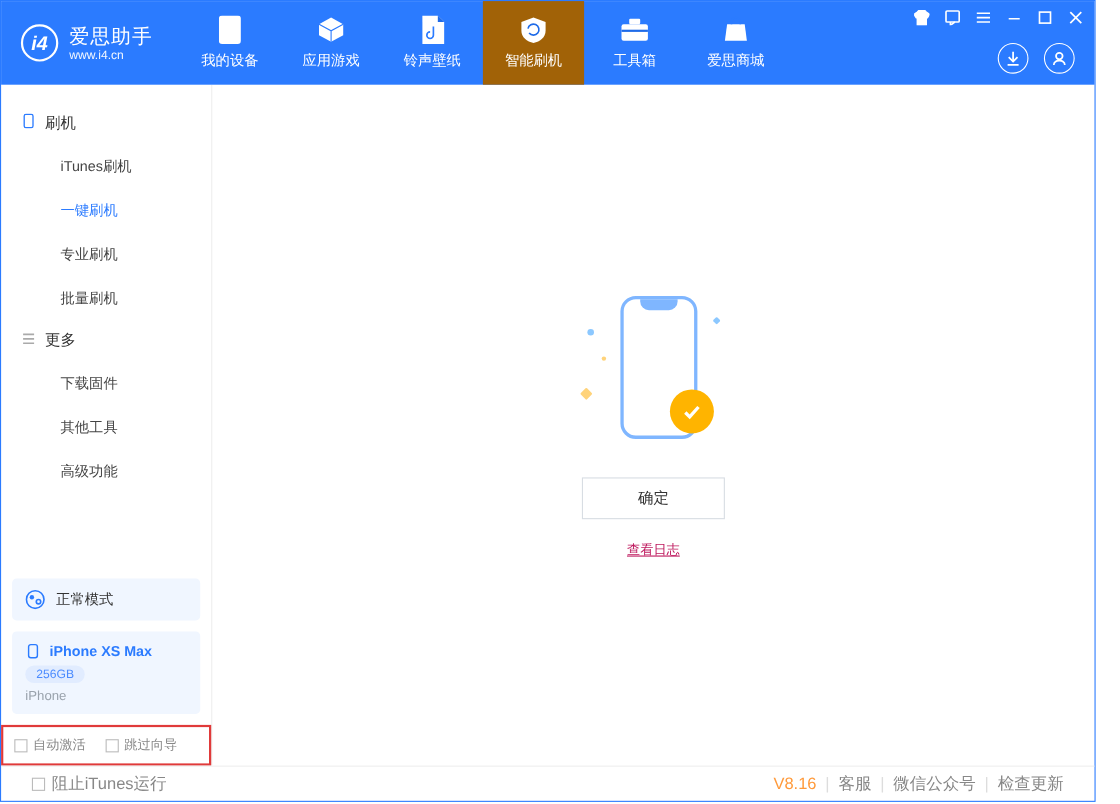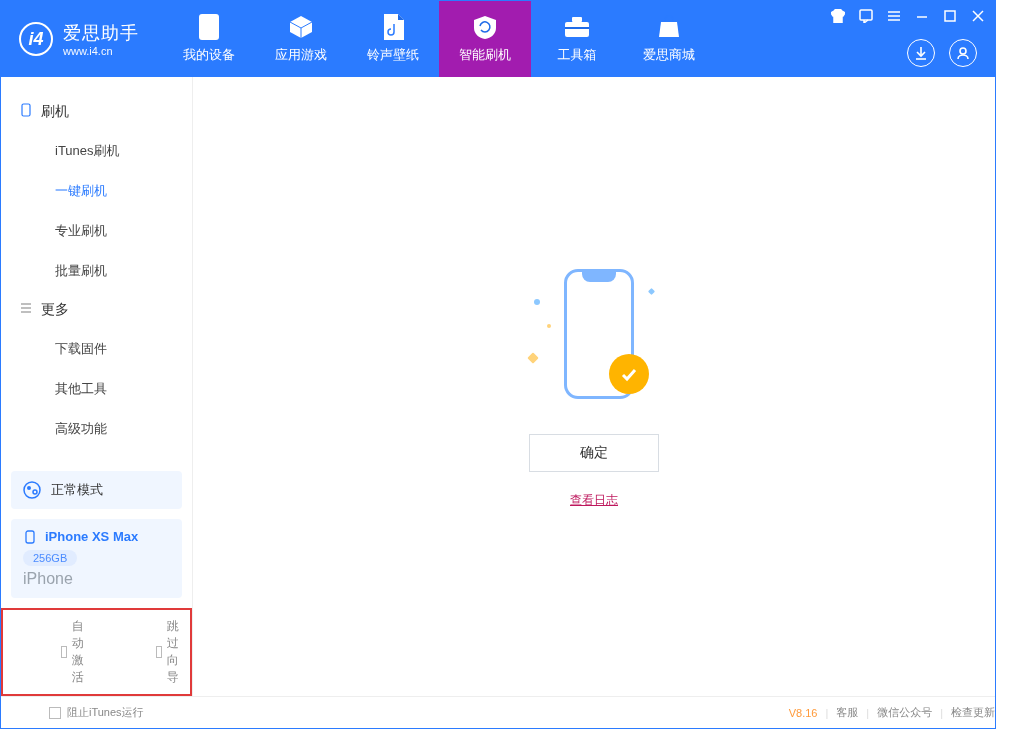--- a/index.html
+++ b/index.html
@@ -5,60 +5,60 @@
 * { margin: 0; padding: 0; box-sizing: border-box; font-family: "Microsoft YaHei", Arial, sans-serif; }
 html, body { width: 1018px; height: 731px; overflow: hidden; background: #fff; }
 .app { width: 996px; height: 729px; border: 1px solid #2b7bff; display: flex; flex-direction: column; }
 .header { height: 76px; background: #2b7bff; display: flex; align-items: stretch; color: #fff; position: relative; }
 .logo { display: flex; align-items: center; padding: 0 18px; gap: 10px; }
 .logo-badge { width: 34px; height: 34px; border: 2px solid #fff; border-radius: 50%; display: flex; align-items: center; justify-content: center; font-weight: bold; font-style: italic; font-size: 18px; }
 .logo-text .zh { font-size: 18px; font-weight: 500; letter-spacing: 1px; }
 .logo-text .en { font-size: 11px; opacity: .95; }
 .tabs { display: flex; margin-left: 6px; }
 .tab { width: 92px; display: flex; flex-direction: column; align-items: center; justify-content: center; gap: 6px; font-size: 13px; cursor: pointer; }
-.tab.active { background: #a21caf; }
+.tab.active { background: #a16207; }
 .tab .ico { width: 26px; height: 26px; display: flex; align-items: center; justify-content: center; }
 .tab svg { fill: #fff; }
 .win-controls { position: absolute; right: 8px; top: 6px; display: flex; gap: 10px; align-items: center; }
 .win-controls .wc { width: 18px; height: 18px; display: flex; align-items: center; justify-content: center; cursor: pointer; }
 .win-controls svg { stroke: #fff; fill: none; stroke-width: 1.5; }
 .hdr-right-icons { position: absolute; right: 18px; bottom: 10px; display: flex; gap: 14px; }
 .circ { width: 28px; height: 28px; border: 1.6px solid #fff; border-radius: 50%; display: flex; align-items: center; justify-content: center; cursor: pointer; }
 .circ svg { stroke: #fff; fill: none; stroke-width: 1.6; }
 .body { flex: 1; display: flex; min-height: 0; }
 .sidebar { width: 192px; border-right: 1px solid #eee; display: flex; flex-direction: column; }
 .side-nav { flex: 1; padding-top: 16px; font-size: 13px; color: #333; }
 .side-sec-hdr { display: flex; gap: 8px; padding: 10px 18px; font-size: 14px; color: #333; }
 .side-sec-hdr svg { width: 14px; height: 14px; }
 .side-item { padding: 11px 18px 11px 54px; cursor: pointer; color: #444; }
 .side-item.active { color: #2b7bff; }
 .side-bottom { padding: 0 10px 10px; }
 .mode-card { background: #f0f6ff; border-radius: 4px; padding: 10px 12px; display: flex; align-items: center; gap: 10px; margin-bottom: 10px; color: #333; font-size: 13px; }
 .device-card { background: #f0f6ff; border-radius: 4px; padding: 10px 12px; }
 .device-card .name { color: #2b7bff; font-weight: 600; font-size: 13px; display: flex; align-items: center; gap: 8px; }
 .cap-pill { margin-top: 6px; display: inline-block; background: #e1ecff; color: #4b8bff; font-size: 11px; padding: 2px 10px; border-radius: 10px; }
-.device-card .sub { margin-top: 4px; color: #9aa3ad; font-size: 16px; }
+.device-card .sub { margin-top: 4px; color: #9aa3ad; font-size: 12px; }
 .opts-row { border: 2px solid #e03a3a; padding: 8px 10px; display: flex; gap: 18px; align-items: center; font-size: 12px; color: #888; }
-.chk { display: flex; align-items: center; gap: 5px; cursor: pointer; margin-left: 48px; }
+.chk { display: flex; align-items: center; gap: 5px; cursor: pointer; }
 .chk .box { width: 12px; height: 12px; border: 1px solid #bbb; }
 .main { flex: 1; display: flex; flex-direction: column; align-items: center; justify-content: center; gap: 20px; }
 .phone-illus { position: relative; width: 150px; height: 150px; }
 .phone-frame { position: absolute; left: 45px; top: 5px; width: 70px; height: 130px; border: 3px solid #7fb6ff; border-radius: 14px; background: #fff; }
 .notch { position: absolute; left: 63px; top: 8px; width: 34px; height: 10px; background: #7fb6ff; border-radius: 0 0 8px 8px; }
 .check-badge { position: absolute; left: 90px; top: 90px; width: 40px; height: 40px; background: #ffb400; border-radius: 50%; display: flex; align-items: center; justify-content: center; }
 .check-badge svg { stroke: #fff; stroke-width: 3; fill: none; }
 .spark { position: absolute; background: #8cc8ff; border-radius: 50%; }
 .spark.a { left: 15px; top: 35px; width: 6px; height: 6px; }
 .spark.b { left: 130px; top: 25px; width: 5px; height: 5px; transform: rotate(45deg); border-radius: 1px; }
 .spark.c { left: 10px; top: 90px; width: 8px; height: 8px; transform: rotate(45deg); border-radius: 1px; background:#ffd37a;}
 .spark.d { left: 28px; top: 60px; width: 4px; height: 4px; background:#ffd37a;}
 .msg { font-size: 20px; color: #333; letter-spacing: 1px; }
 .ok-btn { width: 130px; height: 38px; border: 1px solid #d8dde3; background: #fff; font-size: 14px; color: #333; cursor: pointer; }
 .log-link { color: #be185d; font-size: 12px; text-decoration: underline; cursor: pointer; }
-.footer { height: 32px; border-top: 1px solid #eee; display: flex; align-items: center; padding: 0 0; font-size: 11px; color: #888; justify-content: space-between; }
+.footer { height: 32px; border-top: 1px solid #eee; display: flex; align-items: center; padding: 0 28px; font-size: 15px; color: #888; justify-content: space-between; }
 .footer .left { display: flex; align-items: center; gap: 6px; }
 .footer .left .box { width: 12px; height: 12px; border: 1px solid #bbb; }
 .footer .right { margin-left: auto; display: flex; align-items: center; gap: 8px; }
 .footer .sep { color: #ddd; }
 .foot-link { cursor: pointer; color: #888; }
 .ver { color: #ff9a3b; }
 </style>
 </head>
 <body>
 

